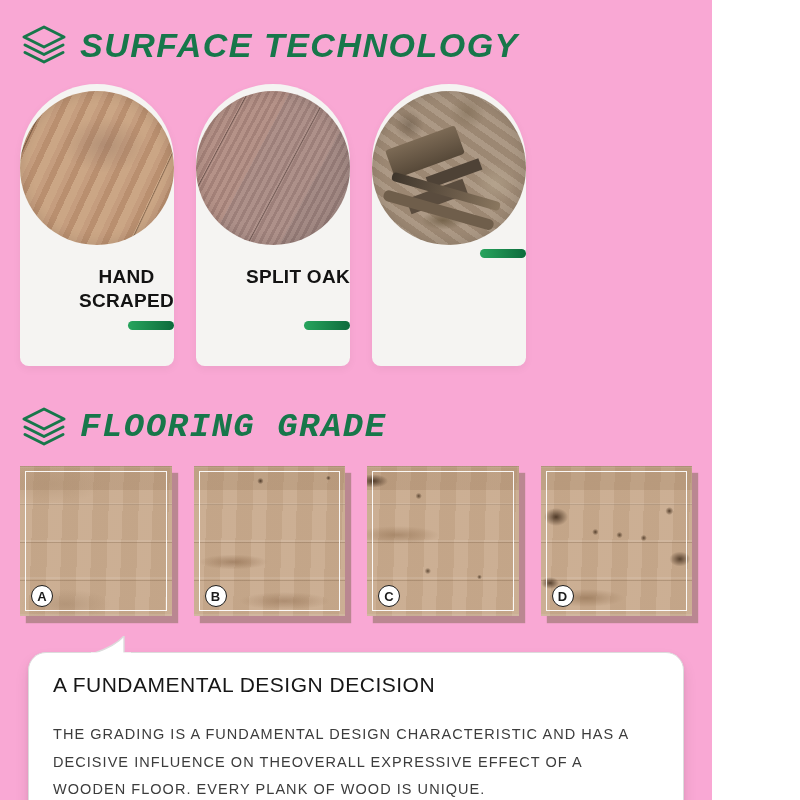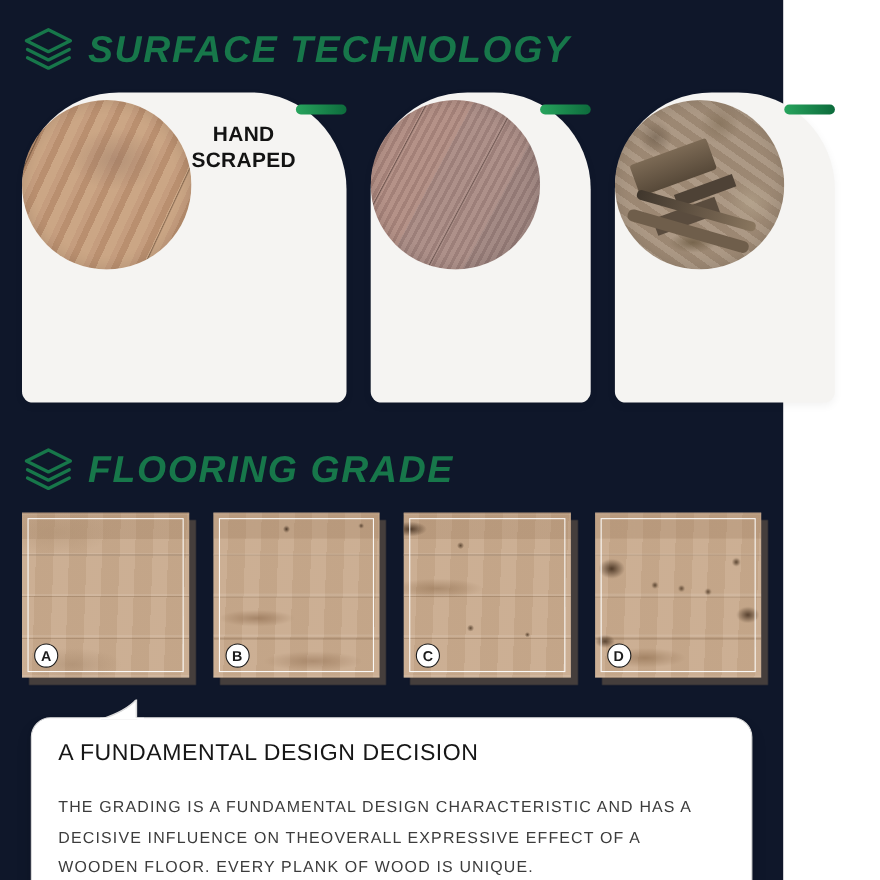--- a/index.html
+++ b/index.html
@@ -1,31 +1,31 @@
 <!DOCTYPE html>
 <html><head>
 <meta charset="utf-8">
 <style>
   html,body{margin:0;padding:0;background:#ffffff;}
   body{width:800px;height:800px;overflow:hidden;font-family:"Liberation Sans",sans-serif;}
-  .page{position:relative;width:712px;height:800px;background:#0f172a;}
+  .page{position:relative;width:712px;height:800px;background:#f9a8d4;}
 
   
   .sec-header{display:flex;align-items:center;gap:12px;margin-left:20px;}
   .sec-header.first{padding-top:24px;}
-  .sec-header.second{margin-top:40px;}
+  .sec-header.second{margin-top:40px;font-family:Liberation Mono, monospace;}
   .sec-title{font-size:34px;font-weight:800;font-style:italic;color:#17774a;
              letter-spacing:1.5px;line-height:1.1;}
   .layers-icon{width:48px;height:44px;flex:0 0 auto;}
 
   
   .card-row{margin:16px 20px 0;display:grid;grid-template-columns:repeat(4,1fr);gap:22px;}
   .arch-card{height:282px;background:#f5f4f2;border-radius:88px 88px 10px 10px;
-             box-shadow:0 3px 8px rgba(0,0,0,.05);display:flex;flex-direction:row;
-             align-items:flex-start;padding-top:7px;box-sizing:border-box;}
+             box-shadow:0 3px 8px rgba(0,0,0,.05);display:flex;flex-direction:column;
+             align-items:flex-end;padding-top:7px;box-sizing:border-box;}
   .card-photo{width:154px;height:154px;border-radius:50%;position:relative;overflow:hidden;
               box-shadow:inset 0 0 14px rgba(0,0,0,.12);}
   .card-label{margin-top:20px;height:52px;font-size:19px;font-weight:700;color:#131313;
               line-height:1.26;text-align:center;white-space:pre-line;letter-spacing:.3px;}
   .green-bar{width:46px;height:9px;border-radius:5px;margin-top:4px;
              background:linear-gradient(90deg,#27a45d,#0d6b3c);}
 
   
   .photo-hand-scraped{
     background:
@@ -153,20 +153,21 @@
 
   <div class="card-row">
     <div class="arch-card">
       <div class="card-photo photo-hand-scraped"></div>
       <div class="card-label">HAND
 SCRAPED</div>
       <div class="green-bar"></div>
     </div>
     <div class="arch-card">
       <div class="card-photo photo-split-oak"></div>
+      <div class="card-label">SPLIT OAK</div>
       <div class="green-bar"></div>
     </div>
     <div class="arch-card">
       <div class="card-photo photo-tools"></div>
       <div class="green-bar"></div>
     </div>
   </div>
 
   <div class="sec-header second">
     <svg class="layers-icon" viewBox="0 0 48 44">

